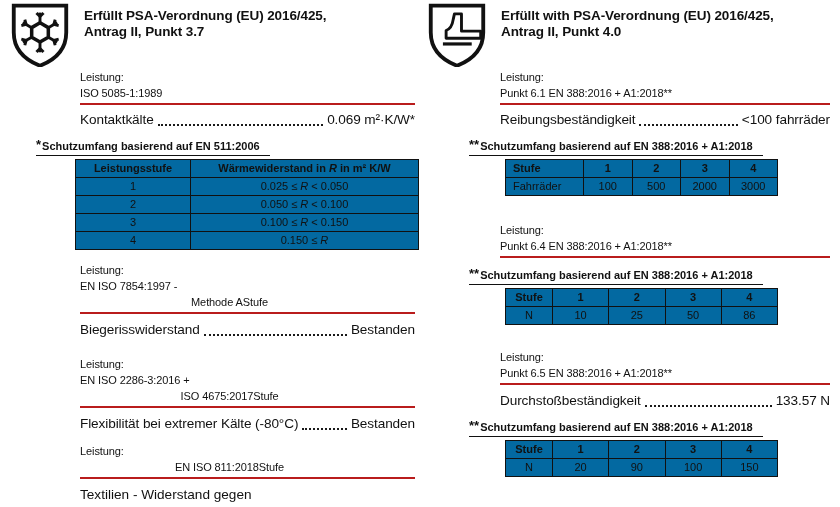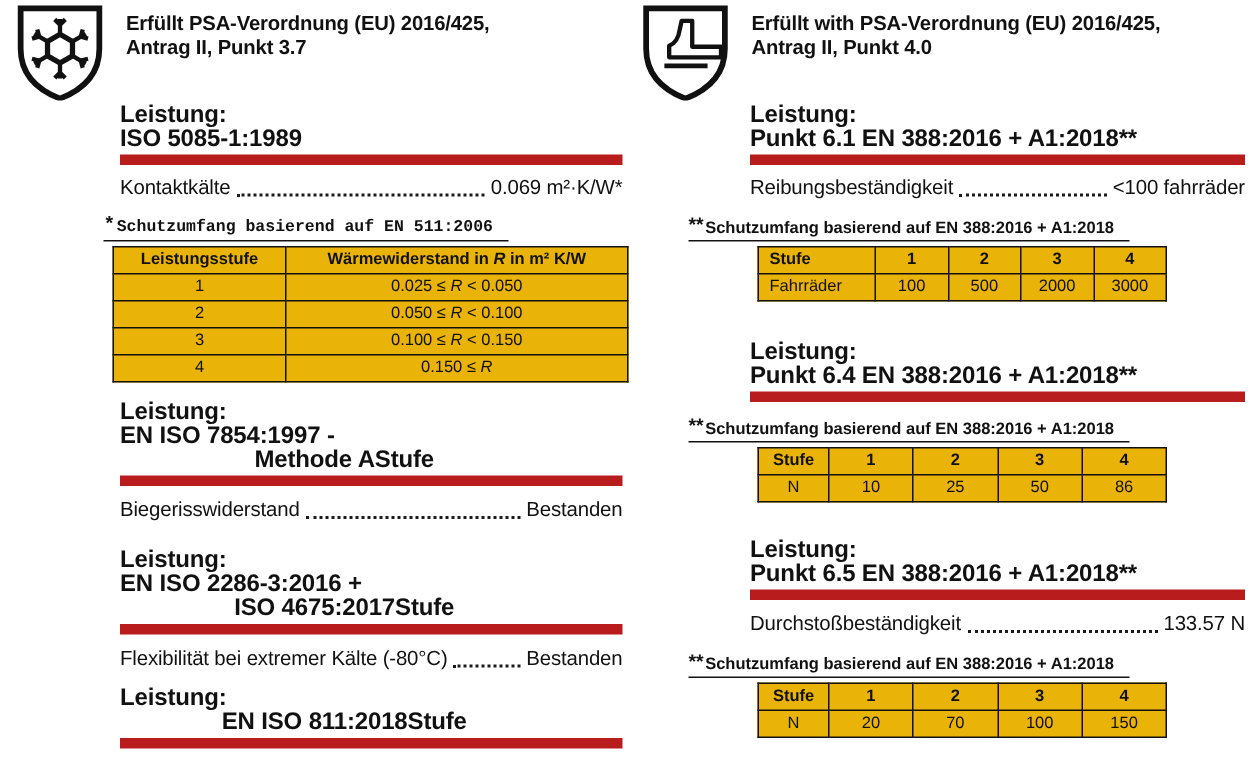--- a/index.html
+++ b/index.html
@@ -13,39 +13,39 @@
   .col-right { width:420px; padding-left:5px; }
 
   
   .col-header { display:flex; align-items:flex-start; height:66px; }
   .shield-box { width:64px; height:64px; flex:0 0 auto; }
   .htext { font-weight:700; font-size:13.5px; line-height:16px; padding-top:5px; margin-left:12px; letter-spacing:-0.1px; }
 
   
   .col-left  .bb { margin-left:72px; width:335px; }
   .col-right .bb { margin-left:75px; width:330px; }
-  .leistung { font-weight:700; font-size:16px; line-height:16px; border-bottom:7px solid #b91c1c; padding-bottom:2px; letter-spacing:-0.1px; }
+  .leistung { font-weight:400; font-size:11px; line-height:16px; border-bottom:2px solid #b91c1c; padding-bottom:2px; letter-spacing:-0.1px; }
   .l-flex { display:flex; justify-content:center; }
   .stufe { padding-right:36px; }
 
   .dotrow { display:flex; font-size:13.6px; line-height:18px; letter-spacing:-0.1px; }
   .dotrow .lbl { white-space:nowrap; }
   .dots { flex:1 1 auto; min-width:8px; border-bottom:2px dotted #1a1a1a; margin:0 4px 3px 4px; align-self:flex-end; }
   .dotrow .val { white-space:nowrap; }
   .plainline { font-size:13.6px; line-height:18px; }
 
   
-  .col-left  .fn { margin-left:61px;font-family:Liberation Mono, monospace; }
-  .col-right .fn { margin-left:34px; }
+  .col-left  .fn { margin-left:28px; }
+  .col-right .fn { margin-left:44px; }
   .fn { font-size:11px; font-weight:700; }
   .fn .fn-line { display:inline-block; border-bottom:1.4px solid #111; padding:0 10px 2px 0; }
   .fnmark { font-size:13px; position:relative; top:-1px; margin-right:1px; }
 
   
-  table.dtable { border-collapse:collapse; border:1.5px solid #111; font-size:11px; line-height:13px; table-layout:fixed; background:#eab308; }
+  table.dtable { border-collapse:collapse; border:1.5px solid #111; font-size:11px; line-height:13px; table-layout:fixed; background:#0369a1; }
   table.dtable th, table.dtable td { border:1px solid #111; text-align:center; padding:2px 3px; font-weight:400; }
   table.dtable th { font-weight:700; }
   .t-left   { width:343px; margin-left:67px; margin-top:3px; }
   .t-right  { width:273px; margin-left:80px; margin-top:3px; }
   .t-right .c1L { text-align:left; padding-left:7px; }.mt6{margin-top:6px}.mt7{margin-top:7px}.mt8{margin-top:8px}
   .mt9{margin-top:9px}.mt12{margin-top:12px}.mt17{margin-top:17px}
   .mt24{margin-top:24px}.mt26{margin-top:26px}
 
   .shield-svg { display:block; }
   i { font-style:italic; }
@@ -325,21 +325,21 @@
           <th>1</th>
           <th>2</th>
           <th>3</th>
           <th>4</th>
         </tr>
       </thead>
       <tbody>
         <tr>
           <td>N</td>
           <td>20</td>
-          <td>70</td>
+          <td>90</td>
           <td>100</td>
           <td>150</td>
         </tr>
       </tbody>
     </table>
 
   </div>
 </div>
 
 </body></html>

